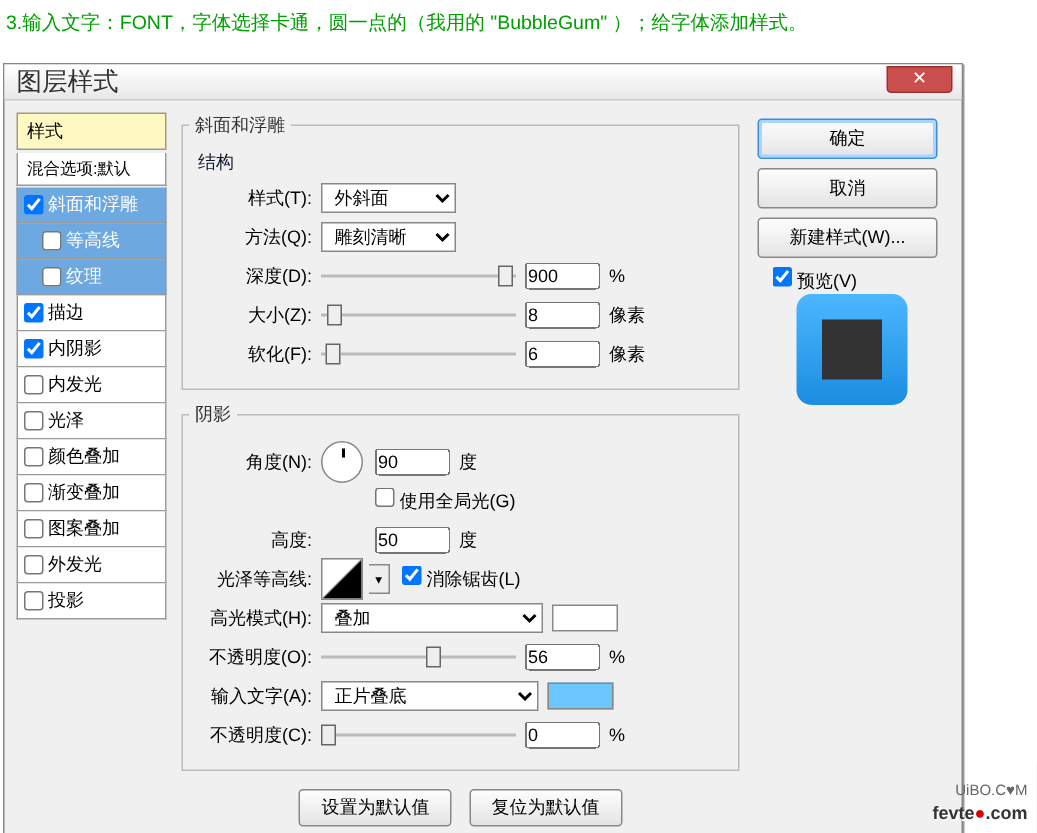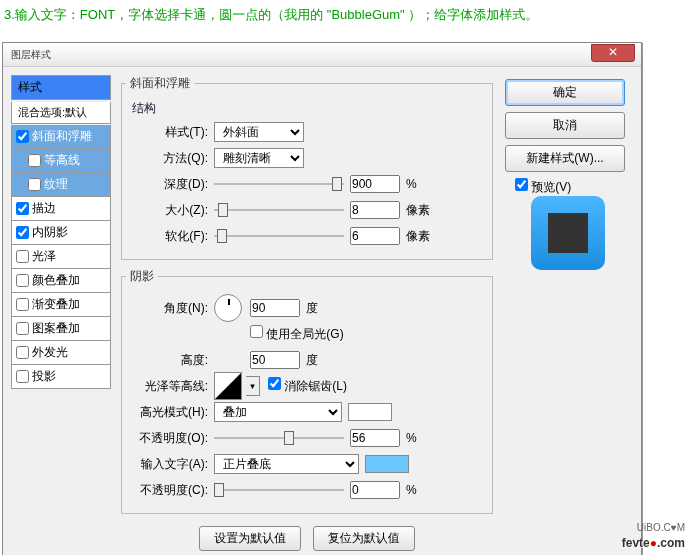--- a/index.html
+++ b/index.html
@@ -1,24 +1,24 @@
 <!DOCTYPE html>
 <html><head>
 <meta charset="utf-8">
 <style>
 *{box-sizing:border-box;margin:0;padding:0;font-family:"Microsoft YaHei",SimSun,sans-serif;font-size:12px}
 body{background:#fff;width:691px;height:555px;overflow:hidden}
 .instr{color:#00a000;padding:6px 4px;font-size:13px}
 .dlg{position:absolute;left:2px;top:42px;width:640px;border:1px solid #888;background:#f0f0f0;box-shadow:1px 1px 0 #999}
 .title-bar{background:linear-gradient(#fff,#e8e8e8);height:24px;display:flex;align-items:center;justify-content:space-between;padding:0 0 0 8px;border-bottom:1px solid #ccc}
-.title-bar .t{font-size:10px;color:#333}
+.title-bar .t{font-size:17px;color:#333}
 .close-btn{width:44px;height:18px;background:#c94f4f;border:1px solid #a03030;border-radius:0 0 3px 3px;color:#fff;text-align:center;line-height:14px;margin-right:6px;margin-top:-4px;font-family:Arial}
 .body{display:flex;padding:8px;gap:6px}
 .styles-col{width:100px}
-.styles-head{background:#3b82f6;border:1px solid #999;padding:3px 6px;margin-bottom:2px}
+.styles-head{background:#fef9c3;border:1px solid #999;padding:3px 6px;margin-bottom:2px}
 .blend{border:1px solid #999;border-top:none;background:#fff;padding:3px 6px;margin-bottom:1px;font-size:11px}
 .sl{display:block;border:1px solid #999;border-top:none;background:#fff;padding:3px 4px}
 .sl input{vertical-align:middle;margin-right:3px}
 .sl.sel{background:#6ea8e0;color:#fff}
 .sl.sub{padding-left:16px}
 .center{flex:1;padding:0 4px}
 fieldset{border:1px solid #bbb;padding:8px 8px 8px 4px;margin-bottom:8px}
 legend{padding:0 4px;color:#333}
 .row{display:flex;align-items:center;margin:4px 0;height:22px}
 .lbl{width:88px;text-align:right;padding-right:6px}
@@ -60,20 +60,21 @@
   <div class="body">
 
     <div class="styles-col">
       <div class="styles-head">样式</div>
       <div class="blend">混合选项:默认</div>
       <label class="sl sel"><input type="checkbox" checked="" style=""><span>斜面和浮雕</span></label>
       <label class="sl sel sub"><input type="checkbox" style=""><span>等高线</span></label>
       <label class="sl sel sub"><input type="checkbox" style=""><span>纹理</span></label>
       <label class="sl"><input type="checkbox" checked="" style=""><span>描边</span></label>
       <label class="sl"><input type="checkbox" checked="" style=""><span>内阴影</span></label>
+      <label class="sl"><input type="checkbox" style=""><span>内发光</span></label>
       <label class="sl"><input type="checkbox" style=""><span>光泽</span></label>
       <label class="sl"><input type="checkbox" style=""><span>颜色叠加</span></label>
       <label class="sl"><input type="checkbox" style=""><span>渐变叠加</span></label>
       <label class="sl"><input type="checkbox" style=""><span>图案叠加</span></label>
       <label class="sl"><input type="checkbox" style=""><span>外发光</span></label>
       <label class="sl"><input type="checkbox" style=""><span>投影</span></label>
     </div>
 
     <div class="center">
       <fieldset>
@@ -133,21 +134,21 @@
           <span class="unit">度</span>
         </div>
         <div class="row">
           <span class="lbl">光泽等高线:</span>
           <div class="curve"></div>
           <div class="chev">▾</div>
           <label><input type="checkbox" checked="" style=""> <span>消除锯齿(L)</span></label>
         </div>
         <div class="row">
           <span class="lbl">高光模式(H):</span>
-          <select style="width:128px"><option>叠加</option></select>
+          <select style="width:148px"><option>叠加</option></select>
           <div class="swatch" style="background:#fff"></div>
         </div>
         <div class="row">
           <span class="lbl">不透明度(O):</span>
           <div class="slider">
               <div class="thumb" style="left:70px"></div>
             </div>
           <input class="num" value="56" style="">
           <span class="unit">%</span>
         </div>

